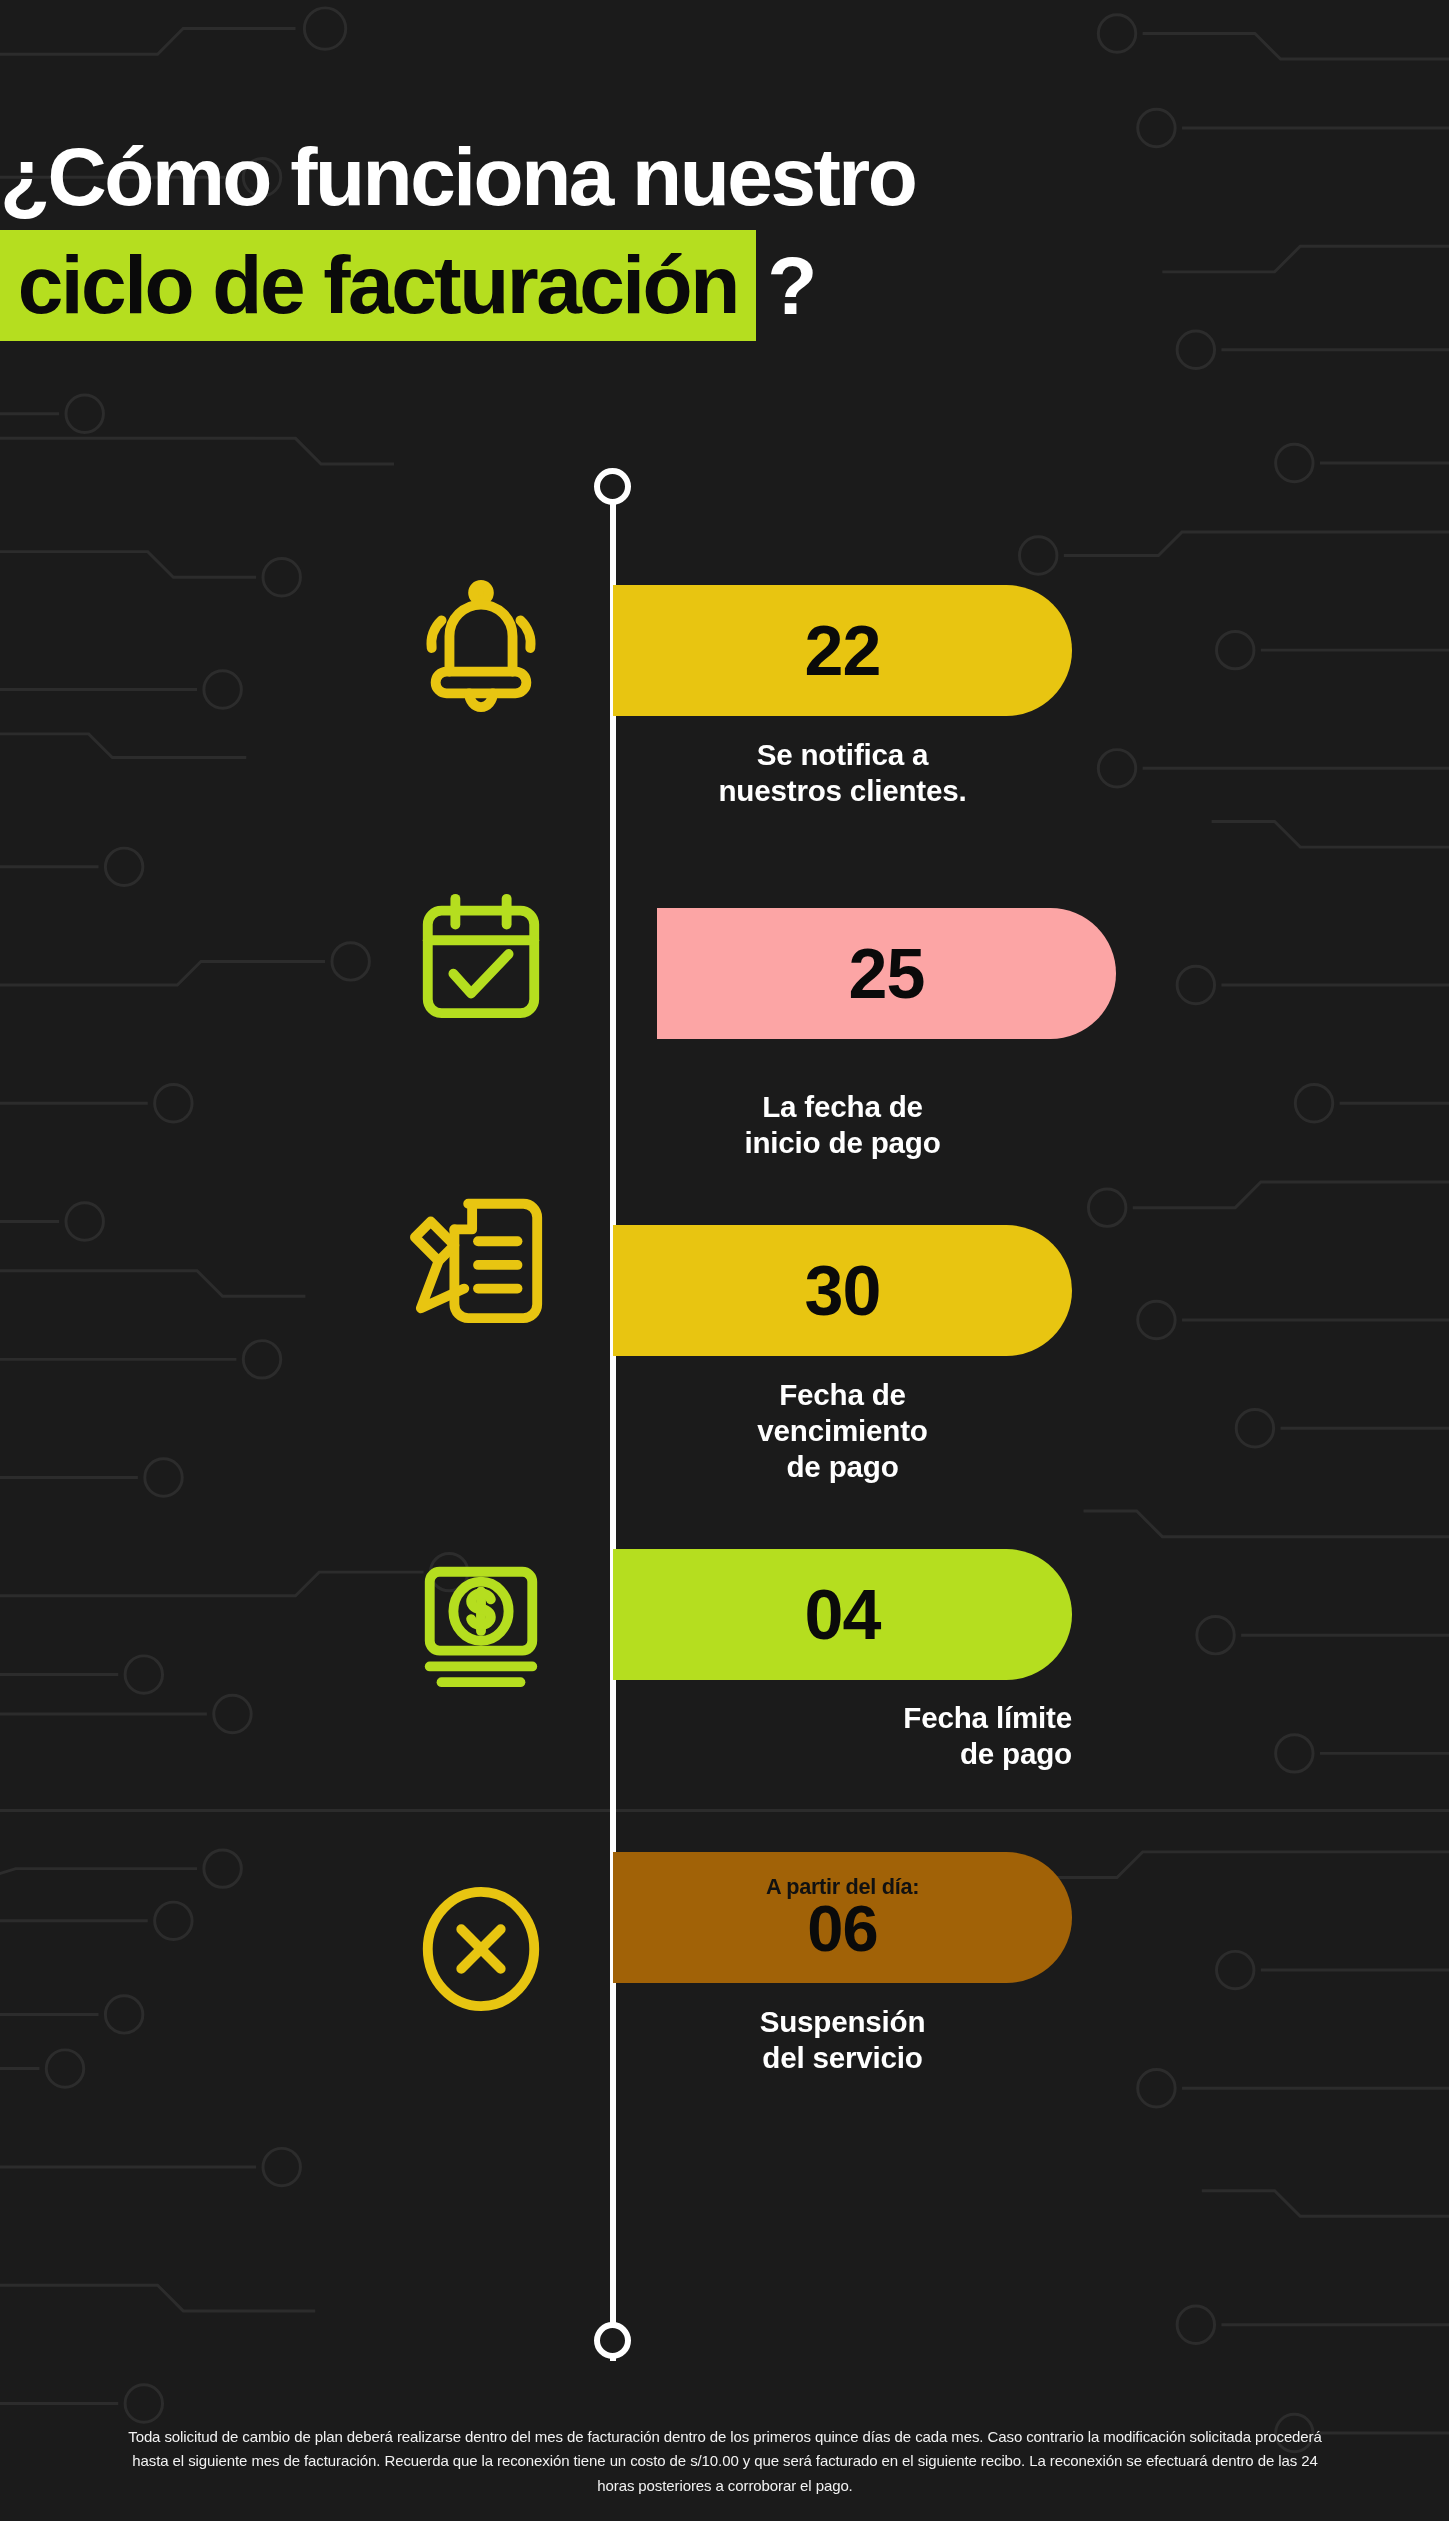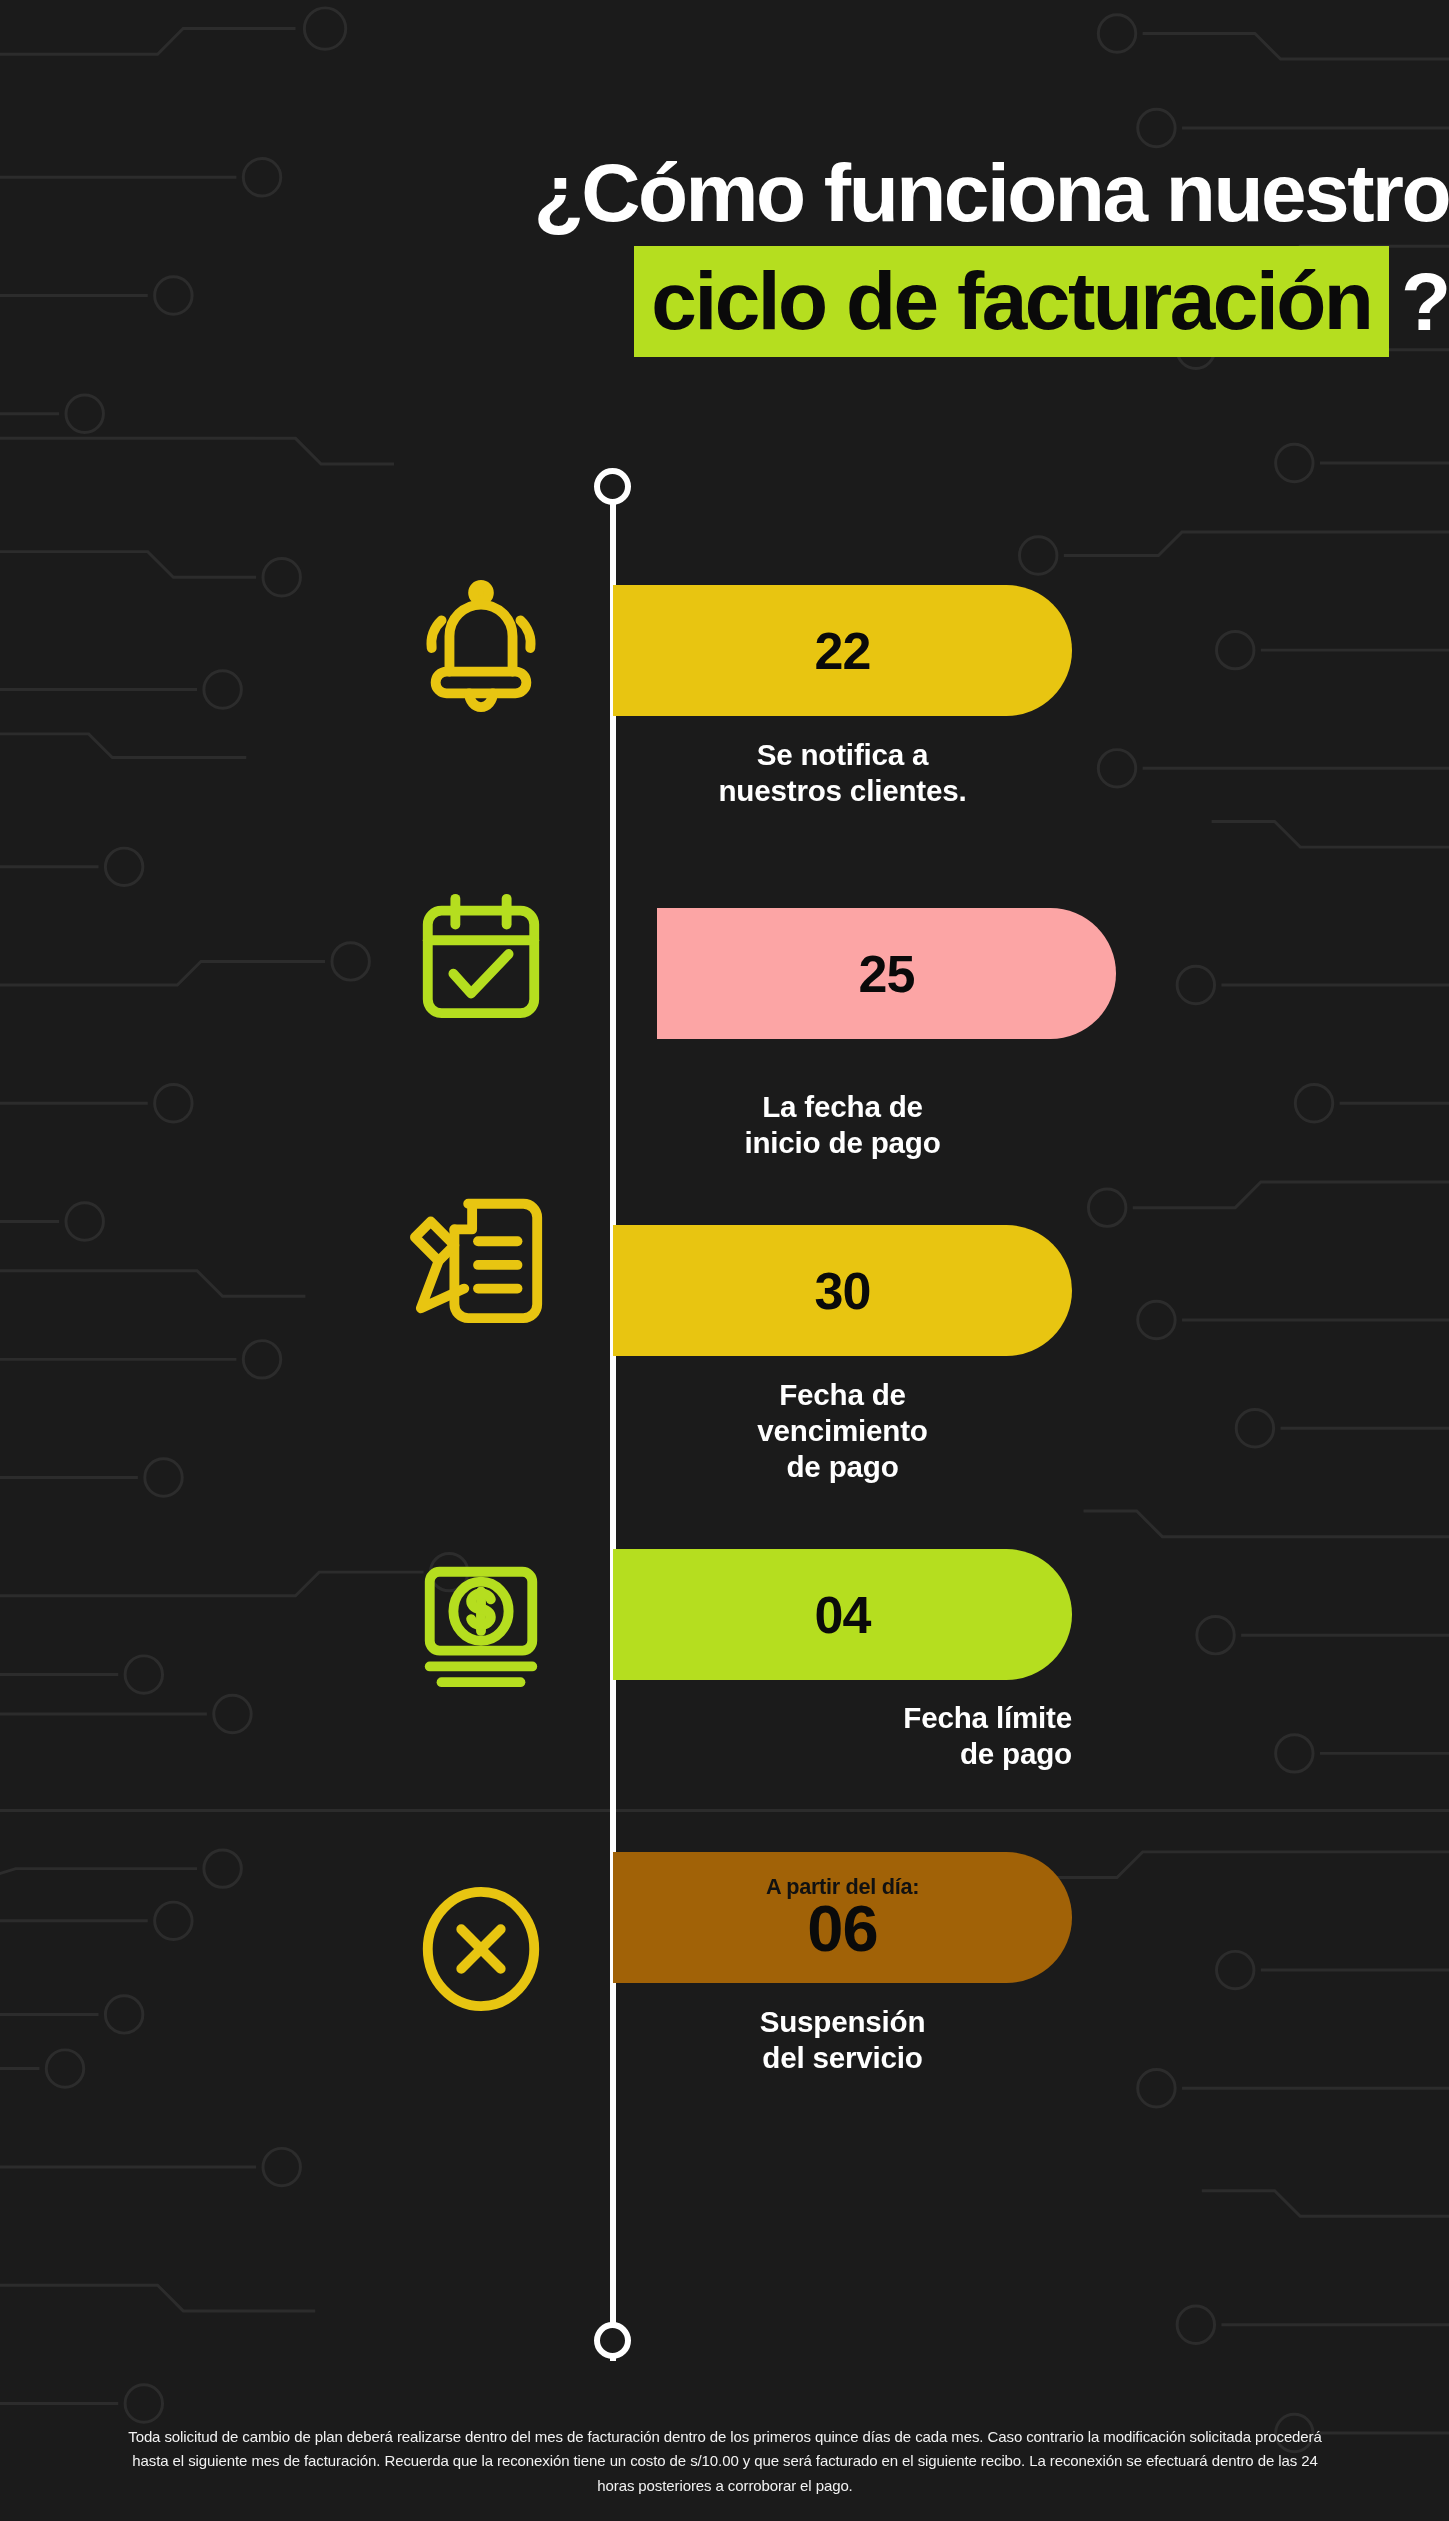--- a/index.html
+++ b/index.html
@@ -9,22 +9,22 @@
     position:relative; overflow:hidden;
     font-family:"Liberation Sans", sans-serif;
     background:#1b1b1b;
   }
   #bg-circuit { position:absolute; inset:0; z-index:0; pointer-events:none; }
 
   .page { position:absolute; inset:0; z-index:2; }
 
   
   .title-block {
-    position:absolute; left:0; top:152px; width:100%;
-    text-align:right;
+    position:absolute; left:0; top:136px; width:100%;
+    text-align:left;
   }
   .title-line1 {
     font-size:82px; font-weight:bold; color:#ffffff;
     letter-spacing:-2.5px; line-height:1.0;
     white-space:nowrap;
   }
   .title-line2-wrap {
     margin-top:11.8px; font-size:0; white-space:nowrap;
     line-height:1.0;
   }
@@ -67,21 +67,21 @@
     border-radius:0 69px 69px 0;
     display:flex; flex-direction:column;
     align-items:center; justify-content:center;
     z-index:5;
   }
   .pill .eyebrow {
     font-size:21.7px; font-weight:bold; color:#111111;
     letter-spacing:-0.3px; margin-bottom:-3.9px;
   }
   .pill .daynum {
-    font-size:52px; font-weight:bold; color:#0a0a0a;
+    font-size:70px; font-weight:bold; color:#0a0a0a;
     letter-spacing:-1px; line-height:1.0;
   }
   .pill.has-eyebrow .daynum { font-size:65px; }
 
   .caption {
     position:absolute; left:613px; width:459px;
     text-align:center; color:#ffffff;
     font-size:29.6px; line-height:1.22; font-weight:700;
     letter-spacing:-0.2px;
   }

